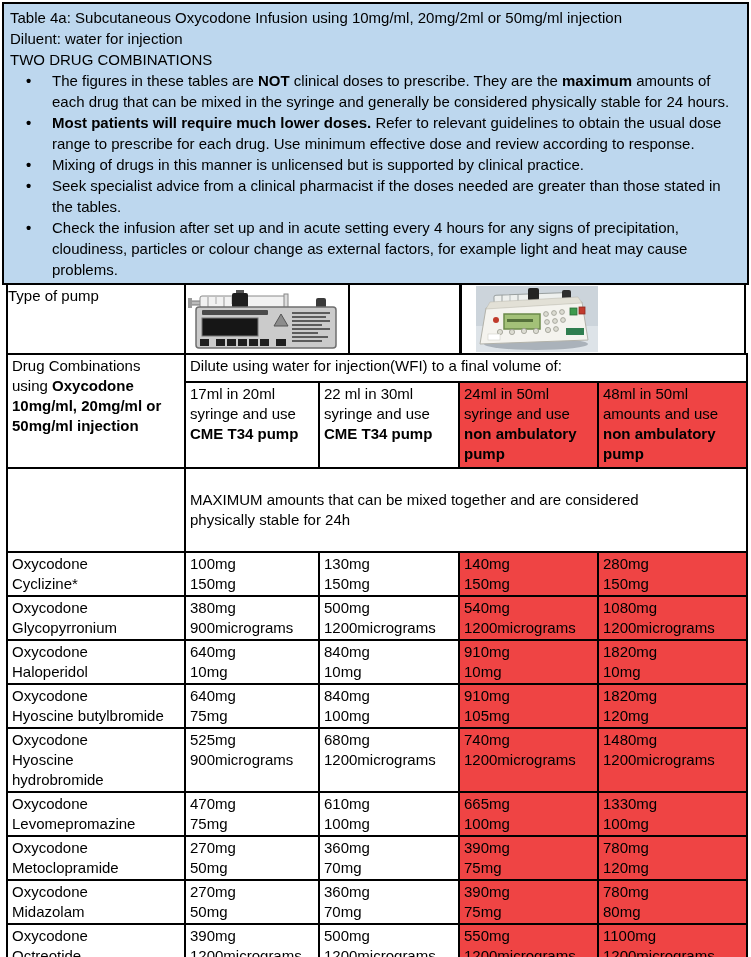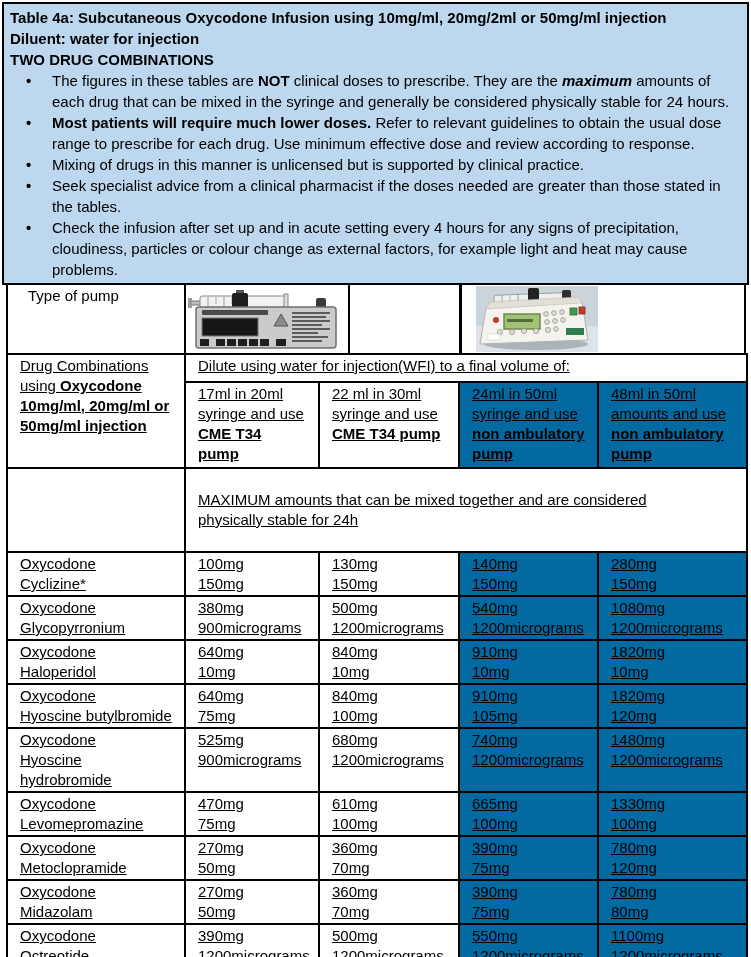--- a/index.html
+++ b/index.html
@@ -6,46 +6,46 @@
   .page{
     width:751px;height:957px;position:relative;background:#fff;
     font-family:"Liberation Sans",sans-serif;font-size:15px;line-height:21px;color:#000;
     overflow:hidden;
   }
   
   .info-box{
     margin:2px 2px 0 2px;border:2px solid #000;background:#bdd7ee;
     padding:3px 10px 3px 6px;box-sizing:border-box;
   }
-  .title-line{font-weight:bold;}
+  .title-line{font-weight:normal;}
   .bullet-item{display:flex;padding-left:16px;}
   .bullet-dot{flex:0 0 26px;font-weight:bold;}
   .bullet-text{flex:1;}
   .b{font-weight:bold;text-align:right;}
-  .i{font-style:italic;}
+  .i{}
   
   .pump-strip{
     margin-left:6px;margin-top:-2px;width:740px;height:70px;box-sizing:border-box;
     border:2px solid #000;border-bottom:none;display:flex;background:#fff;line-height:20px;
   }
-  .ps-cell{box-sizing:border-box;border-right:2px solid #000;padding:1px 20px;}
+  .ps-cell{box-sizing:border-box;border-right:2px solid #000;padding:1px 0;}
   .ps-label{width:178px;}
   .ps-img1{width:164px;padding:0;}
   .ps-spacer{width:112px;border-right:3px solid #000;}
   .ps-img2{flex:1;border-right:none;padding:0;}
   
   table.main{
     border-collapse:collapse;margin-left:6px;width:740px;table-layout:fixed;
     line-height:20px;
   }
   table.main td{
-    border:2px solid #000;vertical-align:top;padding:1px 12px;
-    white-space:pre-line;overflow:hidden;text-decoration:underline;
-  }
-  td.grey{background:#0369a1;}
+    border:2px solid #000;vertical-align:top;padding:1px 4px;
+    white-space:pre-line;overflow:hidden;
+  }
+  td.grey{background:#ef4444;}
   td.thickL{border-left:4px solid #000;}
   td.dilute-cell{height:24px;border-radius:12px;}
   td.colhead{height:82px;}
   td.max-cell{height:42px;}
   .max-inner{max-width:480px;}
 </style>
 </head>
 <body>
 
 <div class="page">

